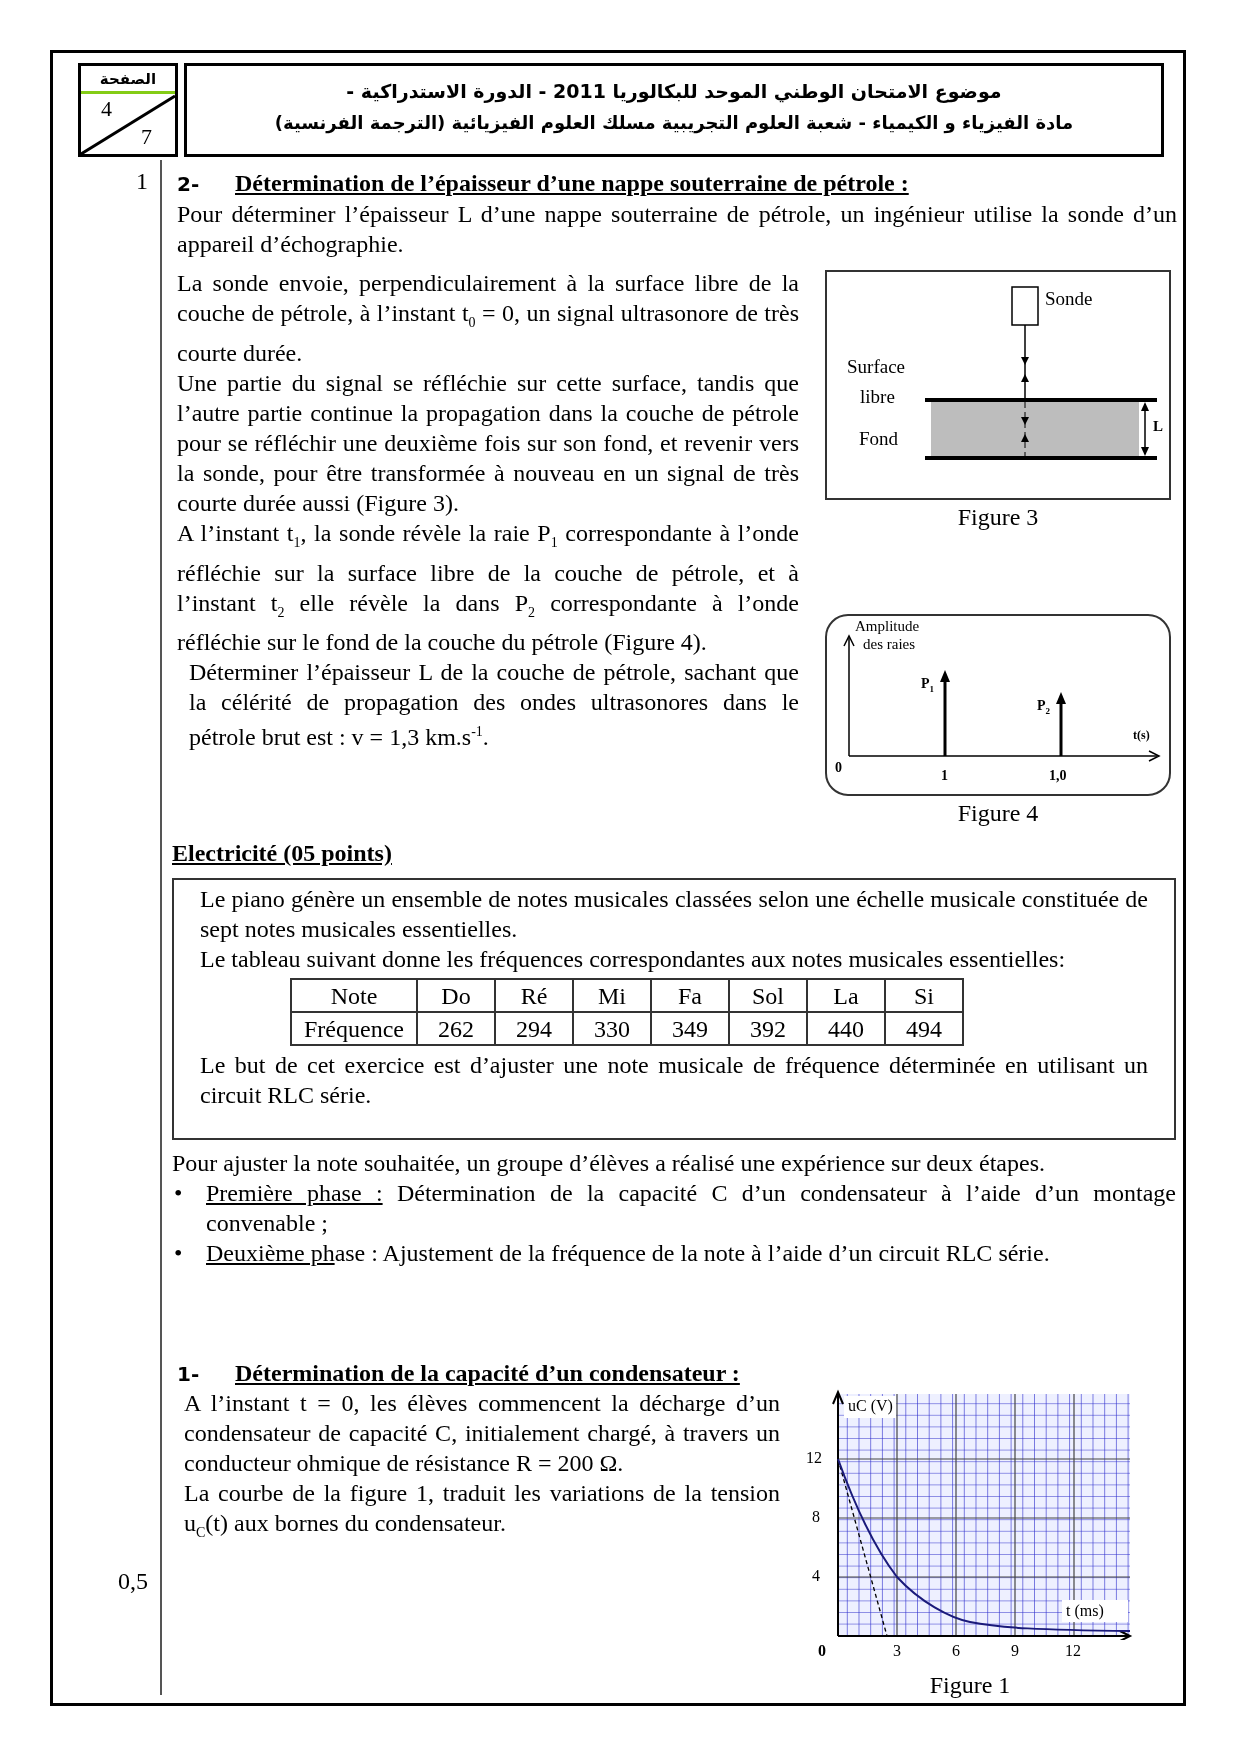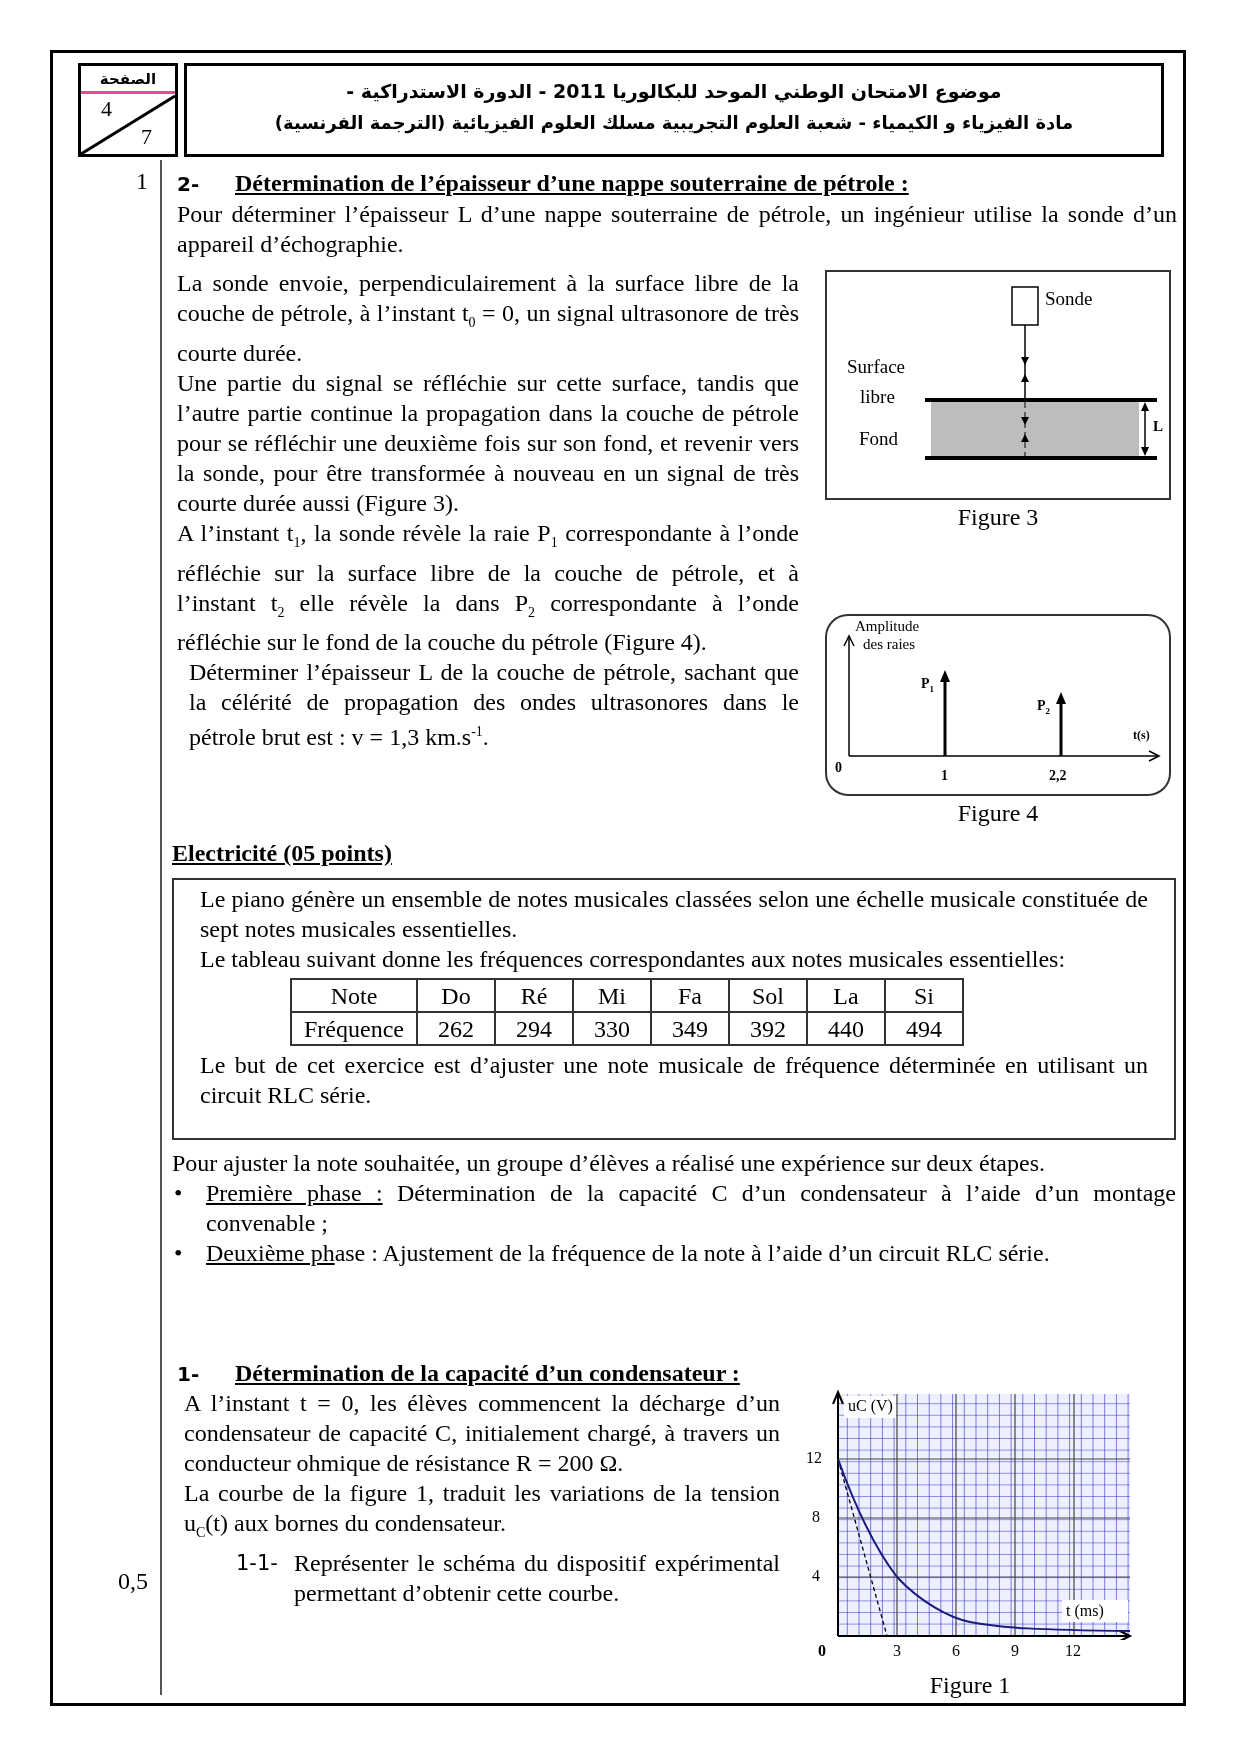--- a/index.html
+++ b/index.html
@@ -3,21 +3,21 @@
 <meta charset="utf-8">
 <style>
   * { box-sizing: border-box; margin: 0; padding: 0; }
   html, body { width: 1242px; height: 1754px; background: #ffffff; }
   body { font-family: "Liberation Serif", "DejaVu Serif", serif; color: #000; position: relative; overflow: hidden; }
 
   .page-frame { position: absolute; left: 50px; top: 50px; width: 1136px; height: 1656px; border: 3px solid #000; }
 
   
   .page-box { position: absolute; left: 78px; top: 63px; width: 100px; height: 94px; border: 3px solid #000; }
-  .page-box .lbl { height: 28px; border-bottom: 3px solid #ec4899; text-align: center; font-family: "DejaVu Sans", sans-serif; font-weight: bold; font-size: 15px; line-height: 26px; }
+  .page-box .lbl { height: 28px; border-bottom: 3px solid #84cc16; text-align: center; font-family: "DejaVu Sans", sans-serif; font-weight: bold; font-size: 15px; line-height: 26px; }
   .page-box .frac { position: relative; height: 60px; }
   .page-box .frac svg { position: absolute; left: 0; top: 0; }
   .page-box .num { position: absolute; left: 20px; top: 2px; font-size: 22px; }
   .page-box .den { position: absolute; left: 60px; top: 30px; font-size: 22px; }
 
   .title-box { position: absolute; left: 184px; top: 63px; width: 980px; height: 94px; border: 3px solid #000; text-align: center; direction: rtl; font-family: "DejaVu Sans", sans-serif; font-weight: bold; }
   .title-box .l1 { font-size: 19px; margin-top: 14px; }
   .title-box .l2 { font-size: 18px; margin-top: 10px; }
 
   .score-col { position: absolute; left: 160px; top: 160px; width: 2px; height: 1535px; background: #555; }
@@ -115,21 +115,21 @@
     <line x1="234" y1="140" x2="234" y2="82" stroke="#000" stroke-width="3"></line>
     <polygon points="229,88 239,88 234,76" fill="#000"></polygon>
   </svg>
   <span style="position:absolute; left:28px; top:2px; font-size:15px;">Amplitude</span>
   <span style="position:absolute; left:36px; top:20px; font-size:15px;">des raies</span>
   <span style="position:absolute; left:94px; top:60px; font-size:14px; font-weight:bold;"><span>P</span><sub style="font-size:9px;">1</sub></span>
   <span style="position:absolute; left:210px; top:82px; font-size:14px; font-weight:bold;"><span>P</span><sub style="font-size:9px;">2</sub></span>
   <span style="position:absolute; left:306px; top:112px; font-size:12px; font-weight:bold;">t(s)</span>
   <span style="position:absolute; left:8px; top:144px; font-size:14px; font-weight:bold;">0</span>
   <span style="position:absolute; left:114px; top:152px; font-size:14px; font-weight:bold;">1</span>
-  <span style="position:absolute; left:222px; top:152px; font-size:14px; font-weight:bold;">2,2</span>
+  <span style="position:absolute; left:222px; top:152px; font-size:14px; font-weight:bold;">1,0</span>
 </div>
 <div class="caption" style="left:825px; top:800px; width:346px;">Figure 4</div>
 
 <div class="txt h2" style="left:172px; top:838px; text-decoration: underline;">Electricité (05 points)</div>
 
 <div class="elec-box">
   <p>Le piano génère un ensemble de notes musicales classées selon une échelle musicale constituée de sept notes musicales essentielles.</p>
   <p>Le tableau suivant donne les fréquences correspondantes aux notes musicales essentielles:</p>
   <table class="freq">
     <tbody>
@@ -166,24 +166,20 @@
   </ul>
 </div>
 
 <div class="txt" style="left:177px; top:1358px; width:700px;">
   <span class="hnum">1-</span><span class="h2">Détermination de la capacité d’un condensateur :</span>
 </div>
 
 <div class="txt" style="left:184px; top:1388px; width:596px;">
   <p>A l’instant t = 0, les élèves commencent la décharge d’un condensateur de capacité C, initialement chargé, à travers un conducteur ohmique de résistance R = 200 Ω.</p>
   <p><span>La courbe de la figure 1, traduit les variations de la tension u</span><sub>C</sub><span>(t) aux bornes du condensateur.</span></p>
-  <div style="position:relative; padding-left:110px;">
-    <span style="position:absolute; left:52px; top:0; font-family:'DejaVu Sans', sans-serif; font-size:21px;">1-1-</span>
-    <p>Représenter le schéma du dispositif expérimental permettant d’obtenir cette courbe.</p>
-  </div>
 </div>
 
 <div style="position:absolute; left:800px; top:1380px; width:340px; height:300px;">
   <svg width="340" height="260" viewBox="0 0 340 260">
     <defs>
       <pattern id="minor" width="11.7" height="11.6" patternUnits="userSpaceOnUse">
         <path d="M 11.7 0 L 0 0 0 11.6" fill="none" stroke="#2b2bcc" stroke-width="1.2"></path>
       </pattern>
     </defs>
     <rect x="38" y="14" width="292" height="242" fill="#eef0ff"></rect>

